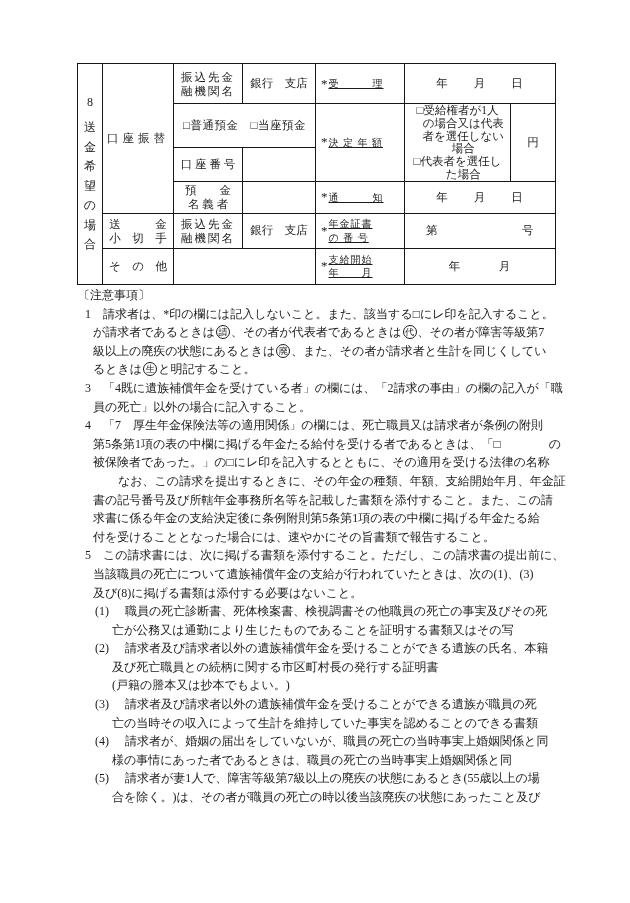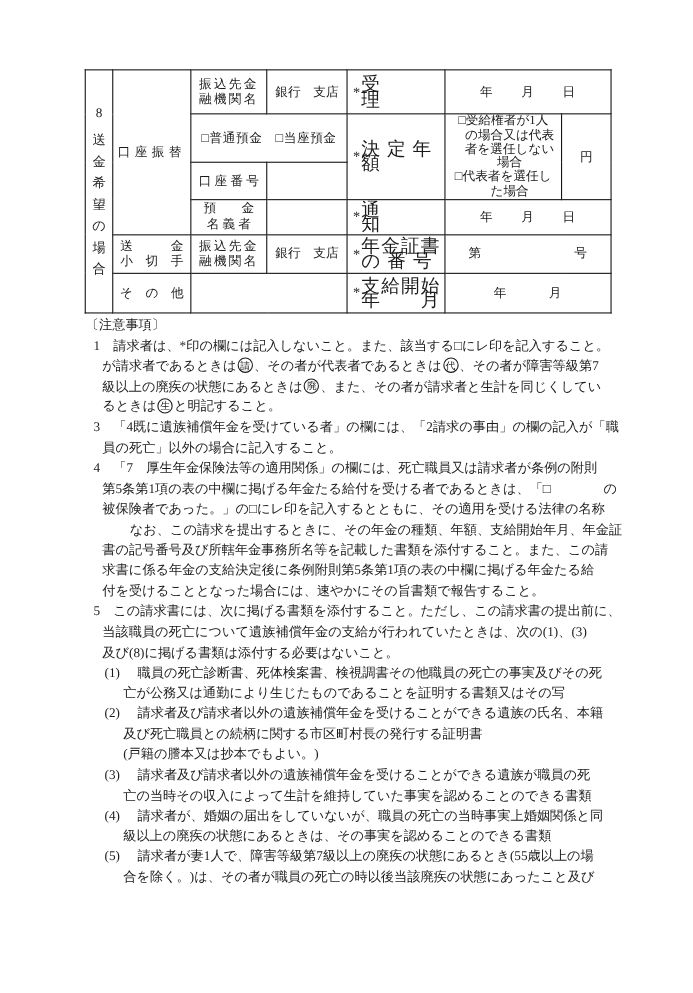--- a/index.html
+++ b/index.html
@@ -28,21 +28,21 @@
   .v-num{display:block;font-size:12px;margin:2px 0 8px 0;}
   .v-chars{white-space:pre-line;line-height:19.5px;font-size:12px;}
 
   .pre{white-space:pre-line;line-height:14px;}
   .ls2{letter-spacing:2px;}
   .ls3{letter-spacing:4px;}
   .c-bank{font-size:11.5px;}
   .c-deposit{font-size:11px;letter-spacing:0.5px;}
   .c-star .star-wrap{display:flex;align-items:center;width:100%;padding-left:3px;box-sizing:border-box;}
   .star{font-size:13px;flex:0 0 auto;margin-right:1px;}
-  .star-label{flex:1;white-space:pre-line;line-height:13.5px;font-size:17px;text-align:left;letter-spacing:1px;}
+  .star-label{flex:1;white-space:pre-line;line-height:13.5px;font-size:10px;text-align:left;letter-spacing:1px;text-decoration:underline;}
   .c-chk{font-size:10.3px;line-height:12.8px;white-space:pre-line;text-align:left;padding:2px 2px 2px 4px;letter-spacing:0;}
   .c-unit{font-size:11.5px;}
   .c-ymd{text-align:right;padding-right:12px;letter-spacing:1px;}
   .c-daigo{text-align:center;letter-spacing:0.5px;}
 
   
   .notes{position:absolute;left:78px;top:286px;font-size:12px;}
   .notes-header,.note-line{height:18.6px;line-height:18.6px;white-space:pre;}
   .note-line.i0{margin-left:7px;}
   .note-line.i1{margin-left:15px;}
@@ -180,19 +180,19 @@
         <div class="note-line i1"><span>当該職員の死亡について遺族補償年金の支給が行われていたときは、次の(1)、(3)</span></div>
         <div class="note-line i1"><span>及び(8)に掲げる書類は添付する必要はないこと。</span></div>
         <div class="note-line i3"><span class="marker paren">(1)</span><span>職員の死亡診断書、死体検案書、検視調書その他職員の死亡の事実及びその死</span></div>
         <div class="note-line i4"><span>亡が公務又は通勤により生じたものであることを証明する書類又はその写</span></div>
         <div class="note-line i3"><span class="marker paren">(2)</span><span>請求者及び請求者以外の遺族補償年金を受けることができる遺族の氏名、本籍</span></div>
         <div class="note-line i4"><span>及び死亡職員との続柄に関する市区町村長の発行する証明書</span></div>
         <div class="note-line i4"><span>(戸籍の謄本又は抄本でもよい。)</span></div>
         <div class="note-line i3"><span class="marker paren">(3)</span><span>請求者及び請求者以外の遺族補償年金を受けることができる遺族が職員の死</span></div>
         <div class="note-line i4"><span>亡の当時その収入によって生計を維持していた事実を認めることのできる書類</span></div>
         <div class="note-line i3"><span class="marker paren">(4)</span><span>請求者が、婚姻の届出をしていないが、職員の死亡の当時事実上婚姻関係と同</span></div>
-        <div class="note-line i4"><span>級以上の廃疾の状態にあるときは、その事実を認めることのできる書類</span></div>
+        <div class="note-line i4"><span>様の事情にあった者であるときは、職員の死亡の当時事実上婚姻関係と同</span></div>
         <div class="note-line i3"><span class="marker paren">(5)</span><span>請求者が妻1人で、障害等級第7級以上の廃疾の状態にあるとき(55歳以上の場</span></div>
         <div class="note-line i4"><span>合を除く。)は、その者が職員の死亡の時以後当該廃疾の状態にあったこと及び</span></div>
       </div>
   </div>
 
 </div>
 
 </body></html>

